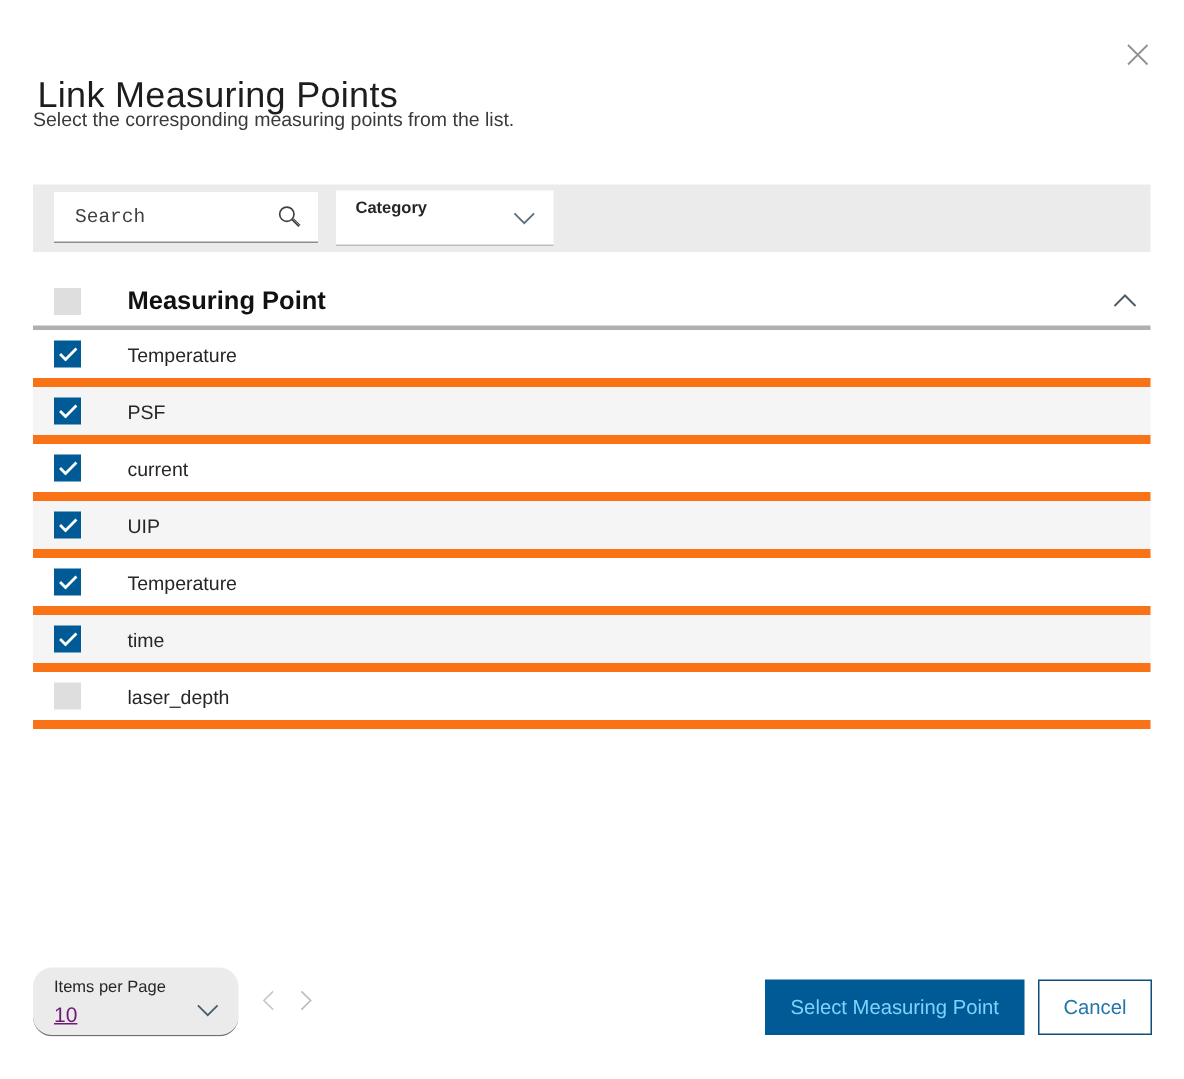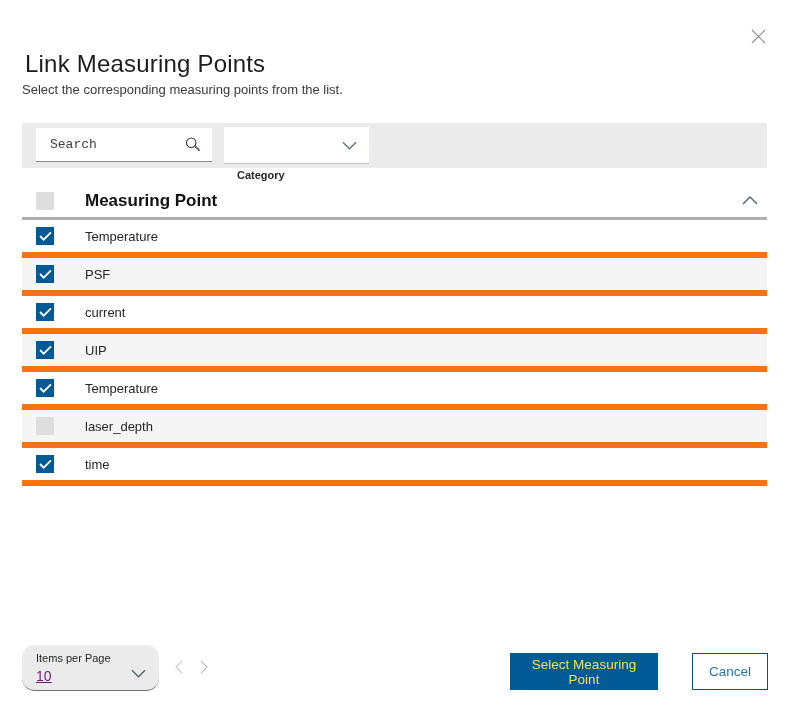--- a/index.html
+++ b/index.html
@@ -21,21 +21,21 @@
   .close-btn{
     position:absolute;top:26px;right:21px;width:20px;height:20px;
     background:none;border:none;padding:0;cursor:pointer;
     display:flex;align-items:center;justify-content:center;
   }
   .dialog-title{
     position:absolute;left:22px;top:47px;margin:3px;
     font-size:24px;font-weight:400;color:#1d1d1d;letter-spacing:.2px;
   }
   .dialog-subtitle{
-    position:absolute;left:22px;top:82px;margin:0;
+    position:absolute;left:22px;top:72px;margin:0;
     font-size:13px;color:#3a3a3a;
   }
   
   .toolbar{
     position:absolute;left:22px;top:123px;width:745px;height:45px;
     background:var(--toolbar-bg);
   }
   .search-box{
     position:absolute;left:14px;top:5px;width:176px;height:34px;
     background:#fff;border-bottom:1px solid #8e8e8e;
@@ -46,21 +46,21 @@
     font-family:Liberation Mono, monospace;font-size:13px;color:#262626;padding:0 0 0 14px;
   }
   .search-box input::placeholder{color:#3f3f3f;opacity:1;}
   .search-box .icon{margin-right:11px;flex:none;display:flex;}
   .category-box{
     position:absolute;left:202px;top:4px;width:145px;height:37px;
     background:#fff;border-bottom:1px solid #bdbdbd;cursor:pointer;
   }
   .category-label{
     position:absolute;left:13px;top:6px;
-    font-size:11px;font-weight:700;color:#262626;margin-top:36px;
+    font-size:11px;font-weight:700;color:#262626;
   }
   .category-box .chev{position:absolute;right:12px;top:14px;display:flex;}
   
   .table{position:absolute;left:22px;top:185px;width:745px;}
   .thead{
     height:35px;border-bottom:3px solid #b0b0b0;background:#fff;
     display:flex;align-items:center;position:relative;
   }
   .th-label{margin-left:31px;font-size:17px;font-weight:700;color:#111;}
   .thead .sort{position:absolute;right:9px;top:11px;display:flex;cursor:pointer;}
@@ -82,22 +82,22 @@
   .items-per-page{
     position:absolute;left:22px;top:645px;width:137px;height:46px;
     background:var(--toolbar-bg);border-bottom:1px solid #6f6f6f;cursor:pointer;border-radius:13px;
   }
   .ipp-label{position:absolute;left:14px;top:7px;font-size:11px;color:#262626;}
   .ipp-value{position:absolute;left:14px;top:23px;font-size:14px;color:#701a75;text-decoration:underline;}
   .items-per-page .chev{position:absolute;right:13px;top:24px;display:flex;}
   .pager{position:absolute;left:173px;top:660px;display:flex;gap:13px;}
   .pager-btn{background:none;border:none;padding:0;width:12px;height:14px;display:flex;align-items:center;justify-content:center;cursor:default;}
   .btn-primary{
-    position:absolute;left:510px;top:653px;width:148px;height:37px;
-    background:var(--accent-blue);color:#fde047;border:none;cursor:pointer;
+    position:absolute;left:510px;top:653px;width:173px;height:37px;
+    background:var(--accent-blue);color:#7dd3fc;border:none;cursor:pointer;
     font-family:inherit;font-size:13.5px;
   }
   .btn-secondary{
     position:absolute;left:692px;top:653px;width:76px;height:37px;
     background:#fff;color:var(--cancel-text);
     border:1px solid var(--cancel-border);cursor:pointer;
     font-family:inherit;font-size:13.5px;
   }
   svg{display:block;}
 </style>
@@ -183,32 +183,32 @@
   </div>
         <div class="row">
     <span class="checkbox checked">
       <svg class="check" width="13" height="10" viewBox="0 0 14 11" fill="none" stroke="#fff" stroke-width="2">
         <path d="M1 5.5 L5 9.5 L13 1.5"></path>
       </svg>
     </span>
     <span class="row-label">Temperature</span>
   </div>
         <div class="row">
+    <span class="checkbox checked">
+      <svg class="check" width="13" height="10" viewBox="0 0 14 11" fill="none" stroke="#fff" stroke-width="2">
+        <path d="M1 5.5 L5 9.5 L13 1.5"></path>
+      </svg>
+    </span>
+    <span class="row-label">time</span>
+  </div>
+        <div class="row">
     <span class="checkbox">
       
     </span>
     <span class="row-label">laser_depth</span>
-  </div>
-        <div class="row">
-    <span class="checkbox checked">
-      <svg class="check" width="13" height="10" viewBox="0 0 14 11" fill="none" stroke="#fff" stroke-width="2">
-        <path d="M1 5.5 L5 9.5 L13 1.5"></path>
-      </svg>
-    </span>
-    <span class="row-label">time</span>
   </div>
       </div>
   </div>
 
   <div class="items-per-page">
     <span class="ipp-label">Items per Page</span>
     <span class="ipp-value">10</span>
     <span class="chev">
       <svg width="15" height="9" viewBox="0 0 16 9" fill="none" stroke="#4b5e6b" stroke-width="1.3">
         <path d="M1 1 L8 8 L15 1"></path>

